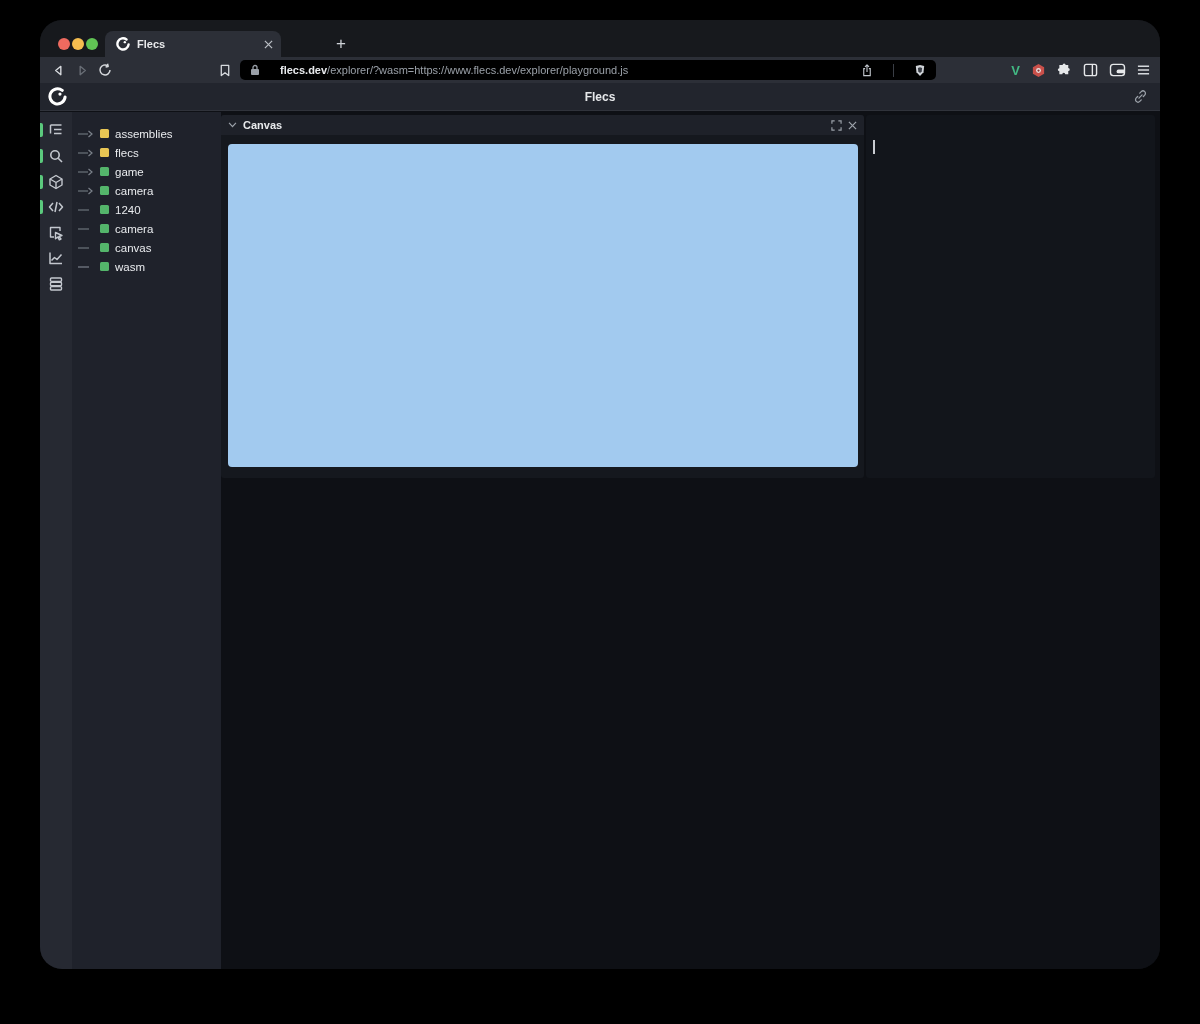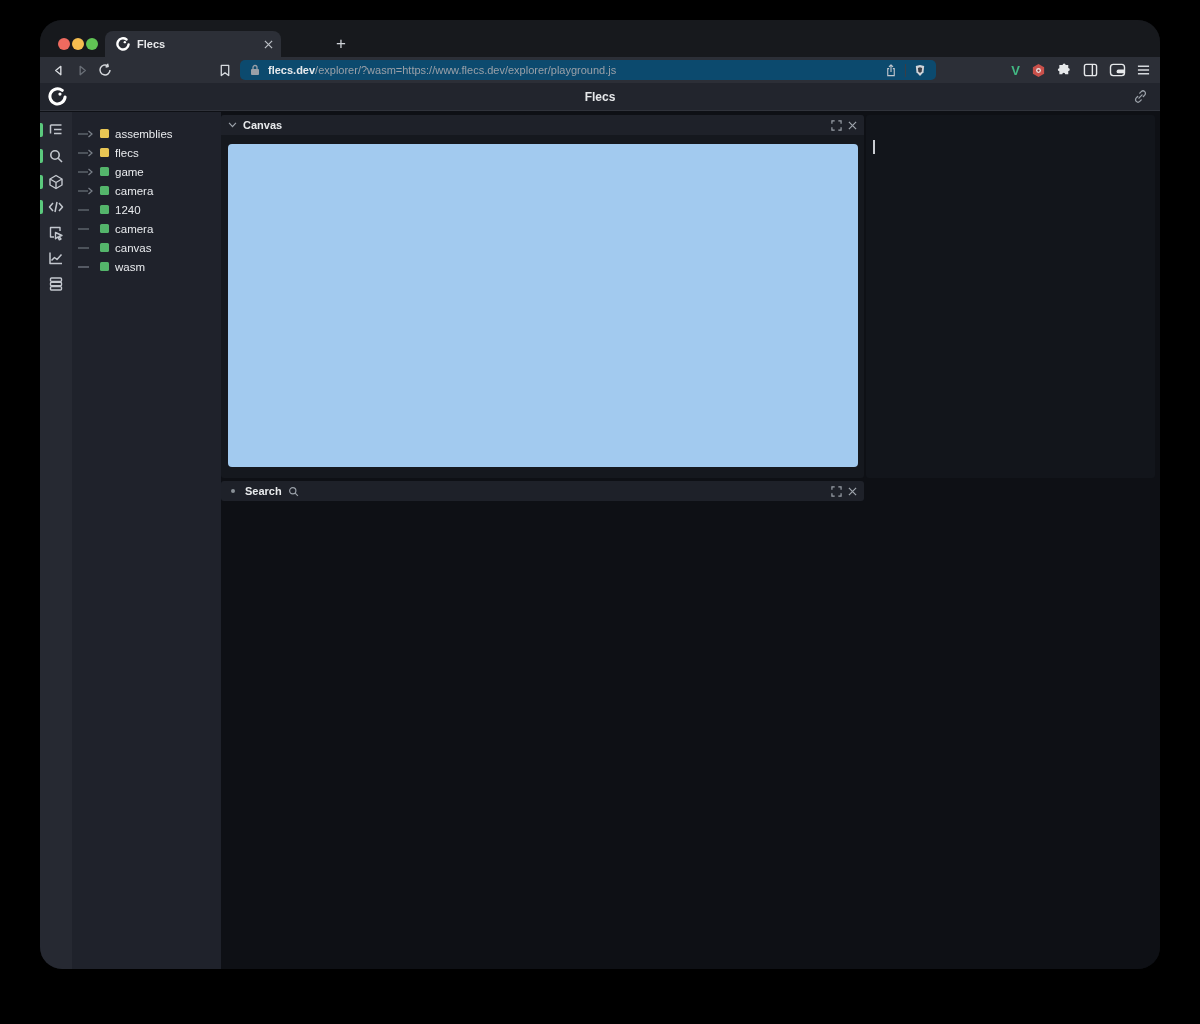--- a/index.html
+++ b/index.html
@@ -8,21 +8,21 @@
 
   
   .tabbar { position:absolute; left:0; top:0; width:100%; height:37px; background:#17191d; }
   .light { position:absolute; top:18px; width:12px; height:12px; border-radius:50%; }
   .tab { position:absolute; left:65px; top:11px; width:176px; height:26px; background:#2c2f37; border-radius:8px 8px 0 0; display:flex; align-items:center; padding:0 8px 0 11px; gap:7px; }
   .tab-title { font-size:11px; font-weight:bold; color:#e9eaec; flex:1; }
   .tab-close { color:#b7bbc1; font-size:12px; line-height:1; cursor:default; }
   .newtab { position:absolute; left:290px; top:13px; width:22px; height:22px; color:#cfd3d8; font-size:17px; text-align:center; line-height:21px; }
   .toolbar { position:absolute; left:0; top:37px; width:100%; height:26px; background:#2c2f37; }
   .navbtn { position:absolute; top:4px; width:18px; height:18px; display:flex; align-items:center; justify-content:center; }
-  .urlbar { position:absolute; left:200px; top:3px; width:696px; height:20px; background:#0c4a6e; border-radius:5px; display:flex; align-items:center; padding:0 10px; gap:8px; }
+  .urlbar { position:absolute; left:200px; top:3px; width:696px; height:20px; background:#000000; border-radius:5px; display:flex; align-items:center; padding:0 10px; gap:20px; }
   .url-text { font-size:11px; white-space:nowrap; overflow:hidden; flex:1; }
   .url-domain { color:#e8eaed; font-weight:bold; }
   .url-path { color:#9aa0a8; }
   .pill-div { width:1px; height:13px; background:#3a3e46; }
   .ext-row { position:absolute; right:10px; top:0; height:26px; display:flex; align-items:center; gap:11px; }
   .vue-v { color:#42b883; font-weight:bold; font-size:13px; }
 
   
   .appheader { position:absolute; left:0; top:63px; width:100%; height:28px; background:#22252d; border-bottom:1px solid #30333b; }
   .app-title { position:absolute; left:0; right:0; top:0; height:28px; text-align:center; line-height:28px; font-size:12px; font-weight:bold; color:#e6e8ea; }
@@ -332,46 +332,20 @@
             </span>
           <span class="phicon">
               <svg width="9" height="9" viewBox="0 0 10 10" stroke="#9aa0a8" stroke-width="1.4">
                 <path d="M1 1 L9 9 M9 1 L1 9"></path>
               </svg>
             </span>
         </div>
         <div class="canvas-surface" style="background: rgb(162, 202, 239);"></div>
       </div>
 
-      <div class="panel search-panel">
-        <div class="panel-head">
-          <span class="search-dot"></span>
-          <span class="panel-title">Search</span>
-          <span class="phicon">
-              <svg width="11" height="11" viewBox="0 0 12 12" fill="none" stroke="#9aa0a8" stroke-width="1.3">
-                <circle cx="5.2" cy="5.2" r="3.4"></circle>
-                <line x1="7.8" y1="7.8" x2="10.8" y2="10.8"></line>
-              </svg>
-            </span>
-          <span class="spacer"></span>
-          <span class="phicon">
-              <svg width="11" height="11" viewBox="0 0 12 12" fill="none" stroke="#9aa0a8" stroke-width="1.3">
-                <path d="M1 4 V1 H4"></path>
-                <path d="M8 1 H11 V4"></path>
-                <path d="M11 8 V11 H8"></path>
-                <path d="M4 11 H1 V8"></path>
-              </svg>
-            </span>
-          <span class="phicon">
-              <svg width="9" height="9" viewBox="0 0 10 10" stroke="#9aa0a8" stroke-width="1.4">
-                <path d="M1 1 L9 9 M9 1 L1 9"></path>
-              </svg>
-            </span>
-        </div>
-      </div>
 
       <div class="panel editor-panel">
         <div style="position:absolute; inset:20px 0 0 0;">
           <div class="caret" style="top:5px"></div>
         </div>
       </div>
 
     </div>
   </div>
 </div>

